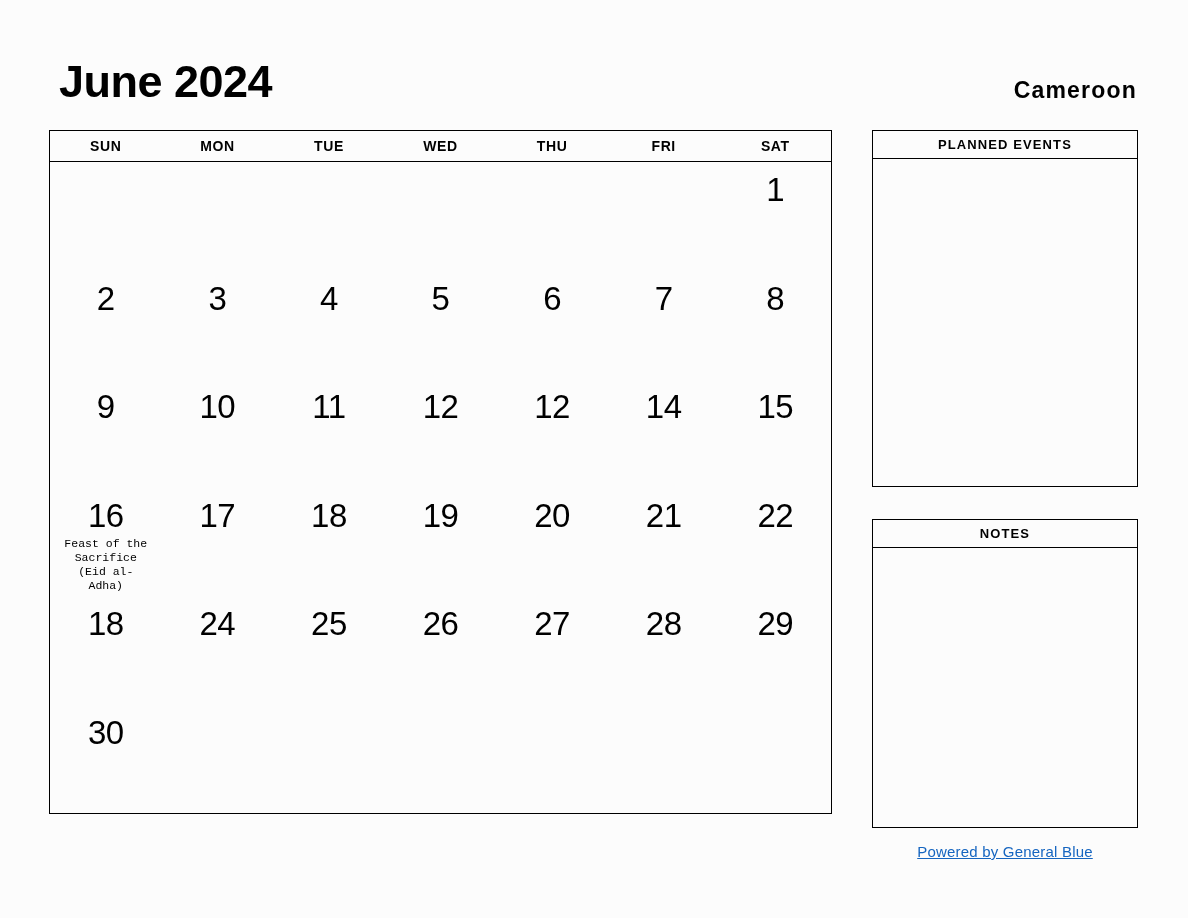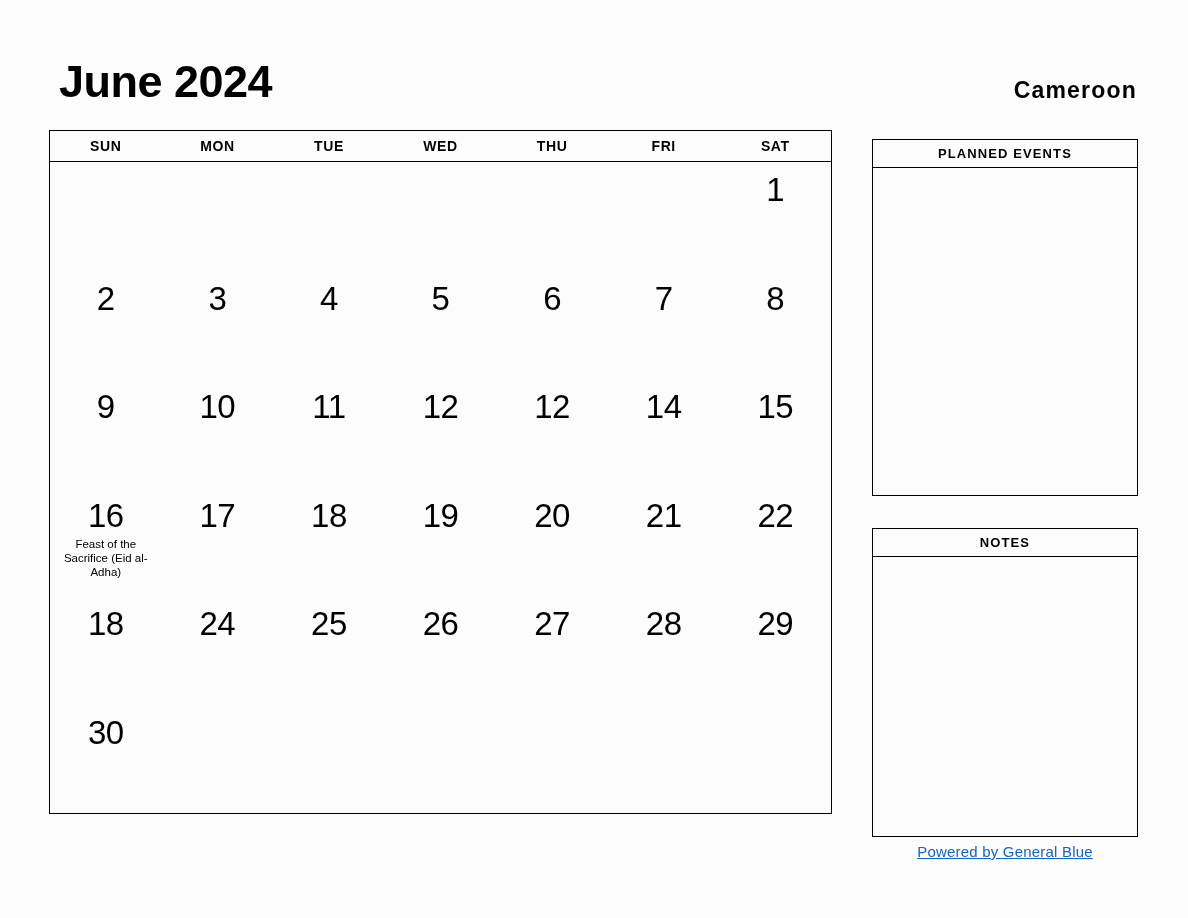--- a/index.html
+++ b/index.html
@@ -107,31 +107,31 @@
   .day-number.empty {
     visibility: hidden;
   }
   .day-event {
     margin-top: 2px;
     font-size: 11.5px;
     line-height: 14px;
     text-align: center;
     max-width: 86px;
     word-wrap: break-word;
+    font-family: Liberation Mono, monospace;
   }
 
   
   .side-panel {
     position: absolute;
     border: 1.6px solid #000;
     box-sizing: border-box;
     background: #fcfcfc;
     display: flex;
     flex-direction: column;
-    margin-top: 9px;
   }
   .panel-events {
     left: 872px;
     top: 130px;
     width: 266px;
     height: 357px;
   }
   .panel-notes {
     left: 872px;
     top: 519px;

